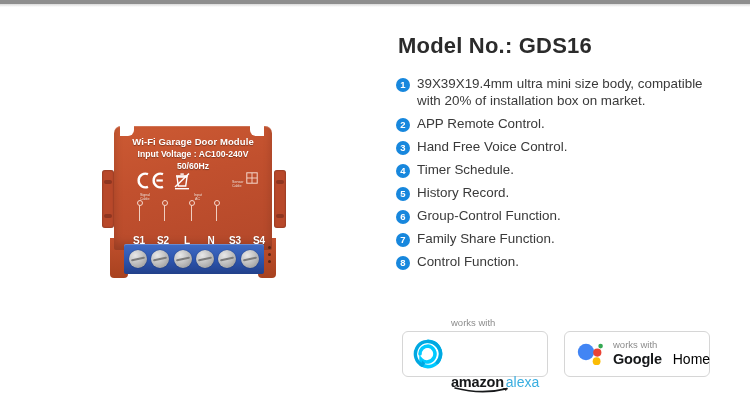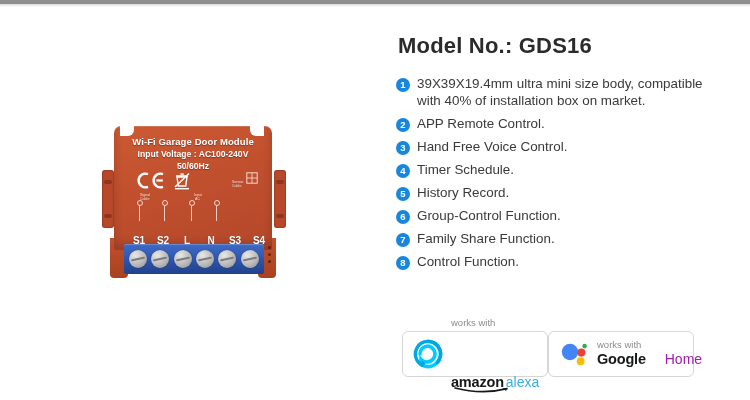--- a/index.html
+++ b/index.html
@@ -292,20 +292,21 @@
     color: #3a3a3a;
     font-family: "Liberation Sans", sans-serif;
   }
 
   
   .badge-row {
     position: absolute;
     left: 6px;
     top: 331px;
     display: flex;
+    gap: 16px;
   }
   .badge {
     width: 146px;
     height: 46px;
     border: 1px solid #d6d6d6;
     border-radius: 6px;
     background: #ffffff;
     display: flex;
     align-items: center;
     box-sizing: border-box;
@@ -329,23 +330,23 @@
     letter-spacing: -.2px;
   }
   .brand-alexa {
     font-size: 14px;
     color: #3aaee0;
     font-family: "Liberation Sans", sans-serif;
     margin-left: 2px;
   }
   .brand-home {
     font-size: 14px;
-    color: #a21caf;
-    font-family: "Liberation Sans", sans-serif;
-    margin-left: 19px;
+    color: #000000;
+    font-family: "Liberation Sans", sans-serif;
+    margin-left: 11px;
   }
   .amazon-wrap { position: relative; display: inline-block; margin-top: 45px; }
   .amazon-smile {
     position: absolute;
     left: 3px; bottom: -3px;
     width: 56px; height: 6px;
   }
 </style>
 </head>
 <body>
@@ -440,21 +441,21 @@
   </div>
 </div>
 
 <div class="info-pane">
 
   <div class="model-title">Model No.: GDS16</div>
 
   <ul class="feature-list">
     <li class="feature-item">
       <span class="num-badge">1</span>
-      <span class="feature-text">39X39X19.4mm ultra mini size body, compatible with 40% of installation box on market.</span>
+      <span class="feature-text">39X39X19.4mm ultra mini size body, compatible with 20% of installation box on market.</span>
     </li>
     <li class="feature-item">
       <span class="num-badge">2</span>
       <span class="feature-text">APP Remote Control.</span>
     </li>
     <li class="feature-item">
       <span class="num-badge">3</span>
       <span class="feature-text">Hand Free Voice Control.</span>
     </li>
     <li class="feature-item">

